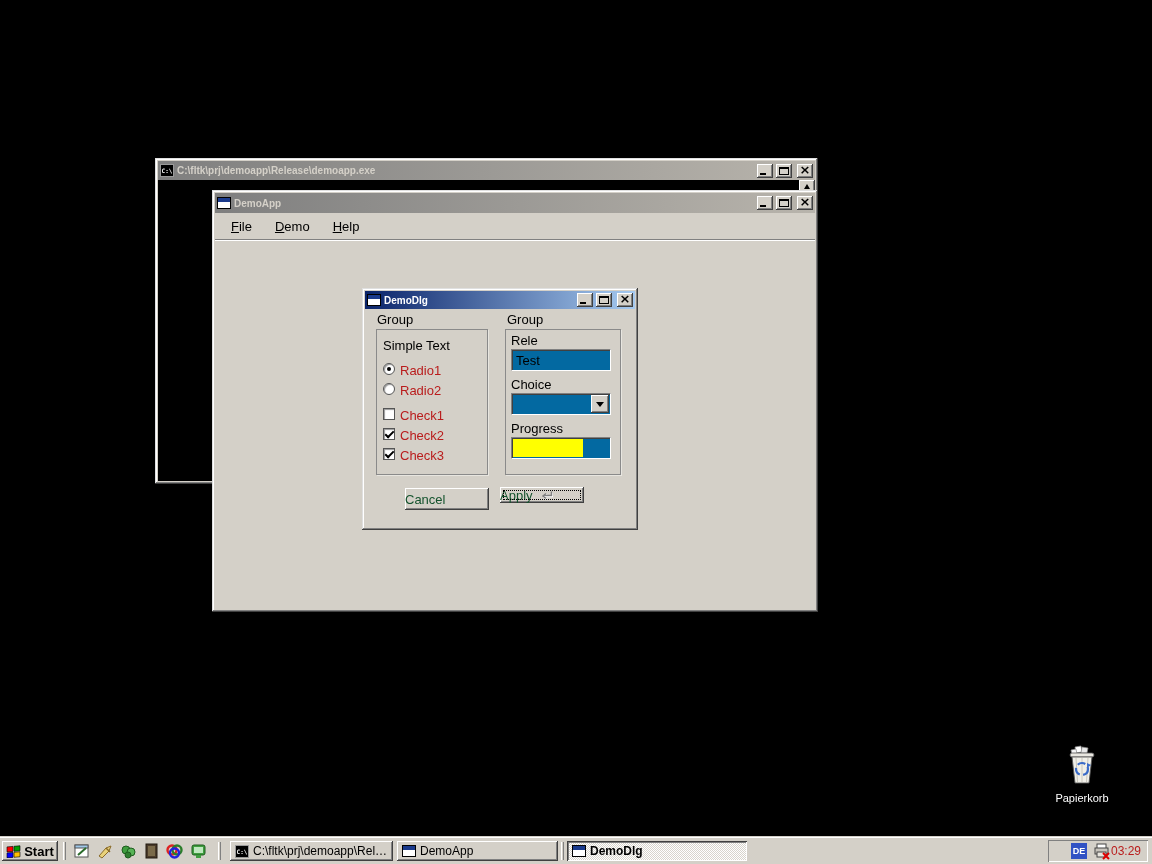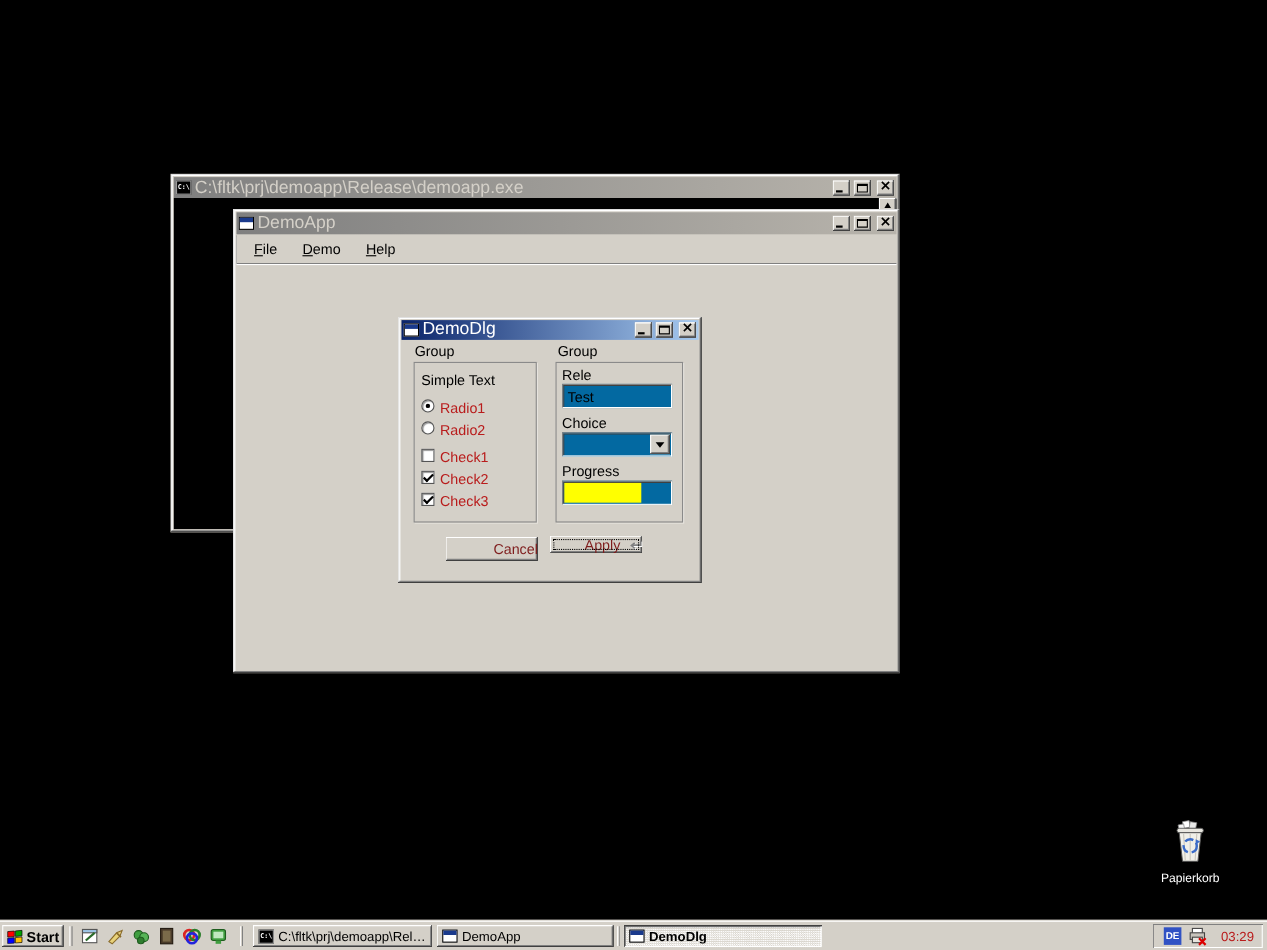--- a/index.html
+++ b/index.html
@@ -13,21 +13,21 @@
     position:absolute; background:#d4d0c8; padding:3px;
     box-shadow: inset -1px -1px 0 #404040, inset 1px 1px 0 #dfdfdf,
                 inset -2px -2px 0 #808080, inset 2px 2px 0 #ffffff;
   }
   .titlebar {
     height:19px; display:flex; align-items:center; padding:0 2px; gap:3px;
     overflow:hidden;
   }
   .titlebar.inactive { background:linear-gradient(90deg,#7f7f7f,#b8b4ac); }
   .titlebar.active   { background:linear-gradient(90deg,#0a246a,#a6caf0); }
-  .title-text { font-size:16px; font-weight:normal; white-space:nowrap; flex:1; }
+  .title-text { font-size:10px; font-weight:bold; white-space:nowrap; flex:1; }
   .titlebar.inactive .title-text { color:#d4d0c8; }
   .titlebar.active   .title-text { color:#ffffff; }
 
   .cb {
     width:16px; height:14px; background:#d4d0c8; position:relative; flex:none;
     box-shadow: inset -1px -1px 0 #404040, inset 1px 1px 0 #fff, inset -2px -2px 0 #808080;
   }
   .cb.close { margin-left:2px; }
   .cb.min::after { content:""; position:absolute; left:3px; bottom:3px; width:6px; height:2px; background:#000; }
   .cb.max::after { content:""; position:absolute; left:3px; top:3px; right:3px; bottom:3px; border:1px solid #000; border-top-width:2px; }
@@ -69,22 +69,22 @@
             box-shadow: inset 1px 1px 0 #404040; }
   .text-input { position:absolute; font-size:13px; padding:0 4px; color:#000; outline:none; }
   .choice-field { position:absolute; }
   .choice-btn { position:absolute; right:1px; top:1px; bottom:1px; width:18px; background:#d4d0c8;
                 box-shadow: inset -1px -1px 0 #404040, inset 1px 1px 0 #fff, inset -2px -2px 0 #808080;
                 display:flex; align-items:center; justify-content:center; }
   .choice-btn i { width:0; height:0; border-left:4px solid transparent; border-right:4px solid transparent; border-top:5px solid #000; }
   .progress-outer { position:absolute; overflow:hidden; }
   .progress-fill { position:absolute; left:1px; top:1px; bottom:1px; }
 
-  .btn { position:absolute; background:#d4d0c8; font-size:13px; color:#7f1d1d; text-align:center;
-         display:flex; align-items:center; justify-content:flex-end; gap:6px;
+  .btn { position:absolute; background:#d4d0c8; font-size:13px; color:#14532d; text-align:center;
+         display:flex; align-items:center; justify-content:flex-start; gap:6px;
          box-shadow: inset -1px -1px 0 #404040, inset 1px 1px 0 #fff, inset -2px -2px 0 #808080; }
   .btn.focused { outline:1px dotted #000; outline-offset:-4px; }
 
   
   .desk-icon { position:absolute; width:80px; text-align:center; }
   .desk-icon .lbl { color:#fff; font-size:11px; margin-top:3px; }
 
   
   .taskbar { position:absolute; left:0; right:0; bottom:0; height:26px; background:#d4d0c8;
              box-shadow:0 -1px 0 #fff, 0 -2px 0 #d4d0c8; }
@@ -99,21 +99,21 @@
               box-shadow: inset -1px -1px 0 #404040, inset 1px 1px 0 #fff, inset -2px -2px 0 #808080; }
   .task-btn .lbl { overflow:hidden; text-overflow:ellipsis; }
   .task-btn.active { font-weight:bold;
               background:conic-gradient(#fff 0 25%, #d8d4cc 0 50%, #fff 0 75%, #d8d4cc 0);
               background-size:2px 2px;
               box-shadow: inset 1px 1px 0 #404040, inset -1px -1px 0 #fff, inset 2px 2px 0 #808080; }
   .tray { position:absolute; right:4px; top:2px; width:100px; height:22px;
           box-shadow: inset 1px 1px 0 #808080, inset -1px -1px 0 #fff;
           display:flex; align-items:center; }
   .kbd-ind { width:16px; height:16px; background:#3152c4; color:#fff; font:bold 9px/16px "Liberation Sans",sans-serif;
-             text-align:center; margin-left:10px; flex:none; }
+             text-align:center; margin-left:23px; flex:none; }
   .tray-clock { font-size:12px; color:#b91c1c; margin-left:auto; margin-right:8px; }
   .tray-printer { margin-left:6px; flex:none; }
 </style>
 </head>
 <body>
 
 <div class="desktop">
 
   <div class="win" style="left:155px; top:158px; width:663px; height:326px;">
     <div class="titlebar inactive">

